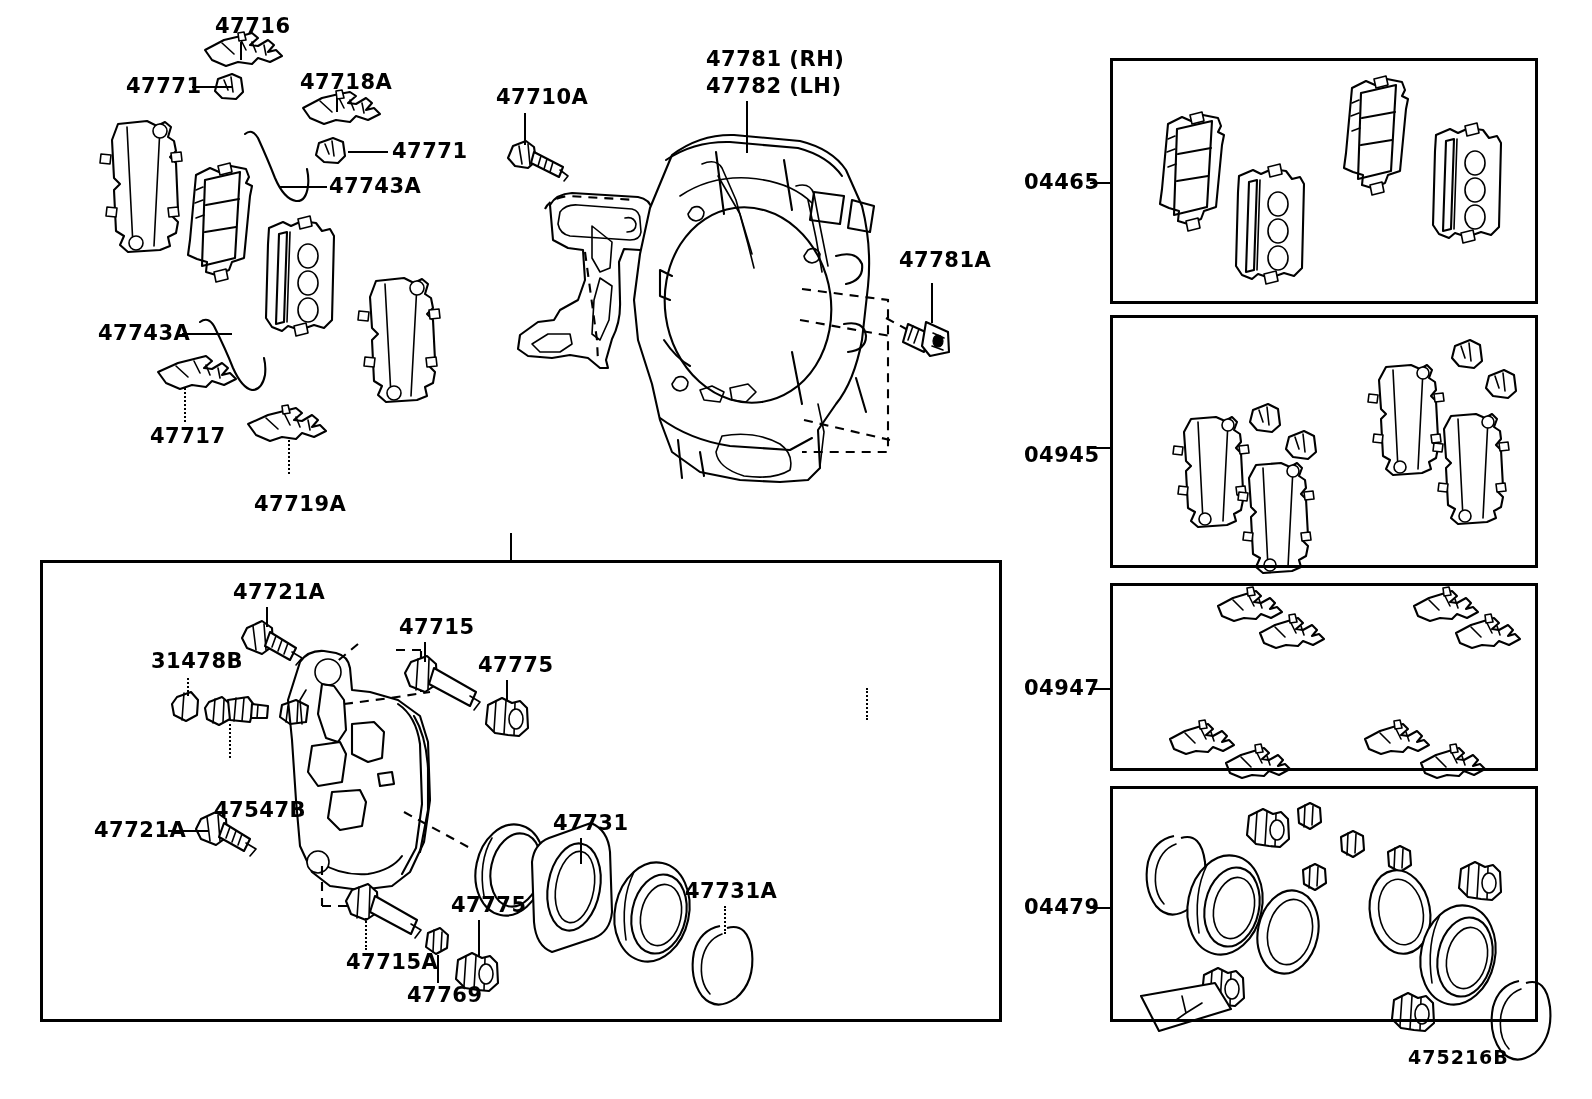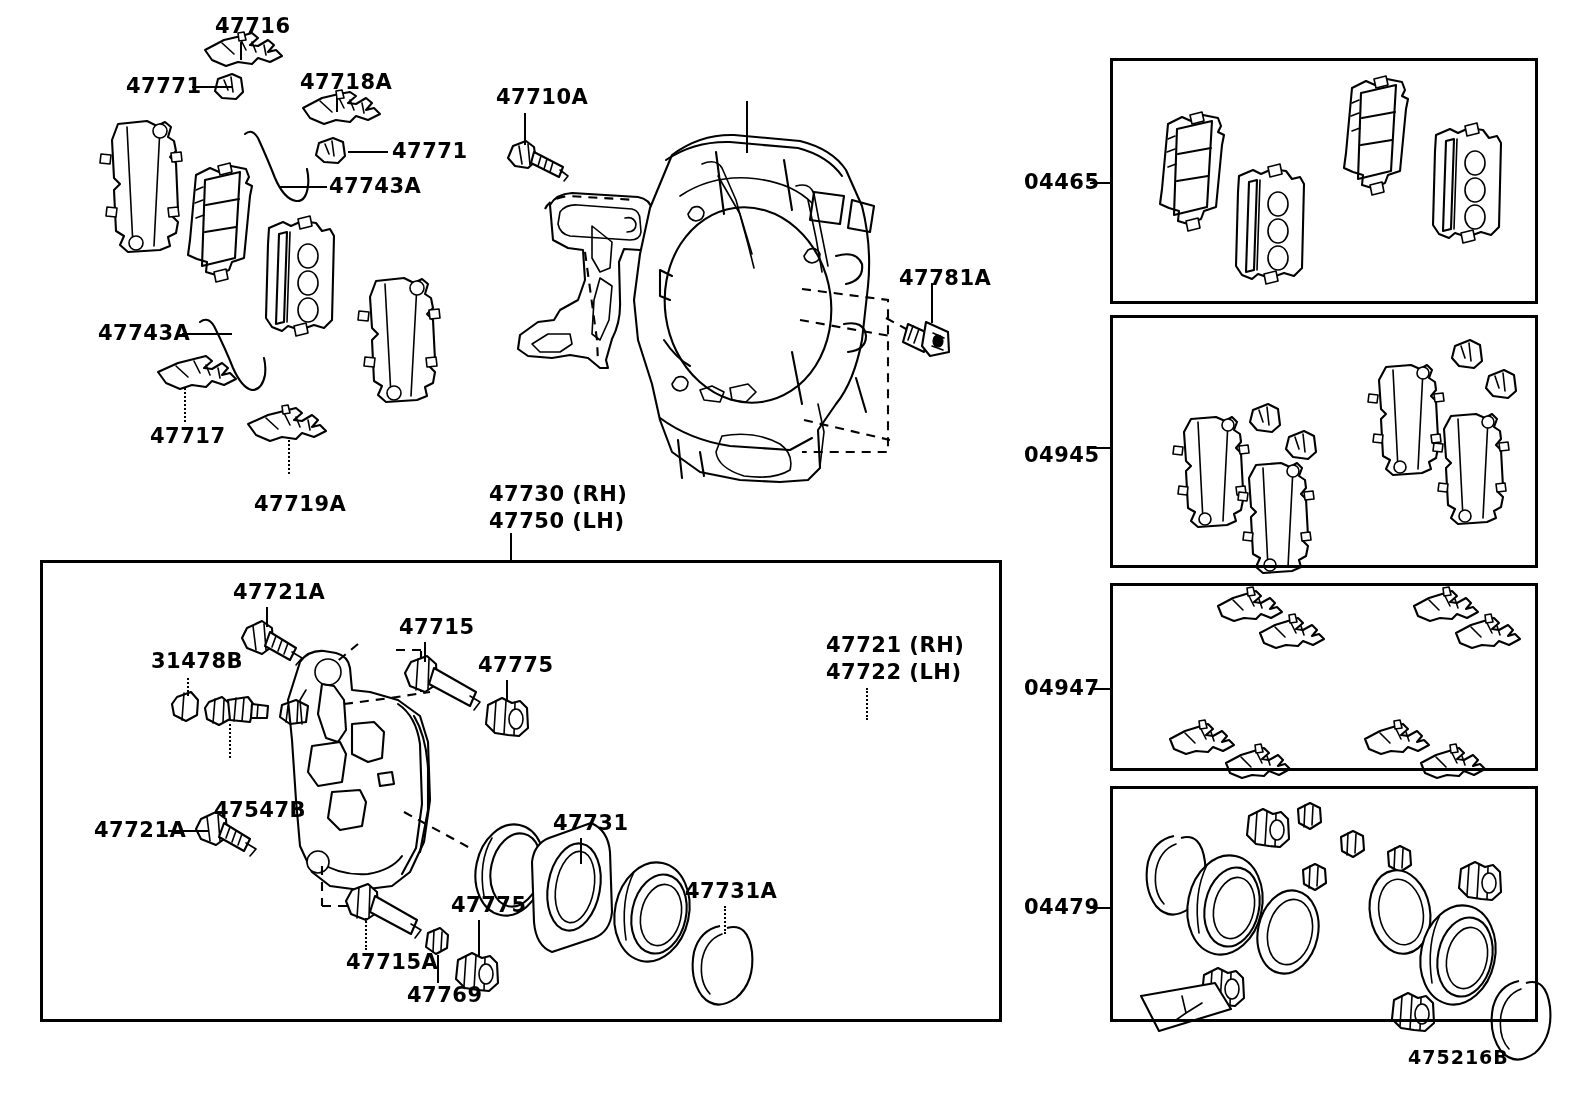--- a/index.html
+++ b/index.html
@@ -525,41 +525,39 @@
   <div class="leader h" style="left:1090px;top:182px;width:22px;"></div>
   <div class="leader h" style="left:1090px;top:447px;width:22px;"></div>
   <div class="leader h" style="left:1090px;top:688px;width:22px;"></div>
   <div class="leader h" style="left:1090px;top:907px;width:22px;"></div>
 
   <div class="lbl" style="left:215px;top:14px;">47716</div>
   <div class="lbl" style="left:126px;top:74px;">47771</div>
   <div class="lbl" style="left:300px;top:70px;">47718A</div>
   <div class="lbl" style="left:392px;top:139px;">47771</div>
   <div class="lbl" style="left:496px;top:85px;">47710A</div>
-  <div class="lbl" style="left:899px;top:266px;">47781A</div>
+  <div class="lbl two" style="left:706px;top:46px;">47781 (RH)
+47782 (LH)</div>
+  <div class="lbl" style="left:899px;top:248px;">47781A</div>
   <div class="lbl" style="left:329px;top:174px;">47743A</div>
   <div class="lbl" style="left:98px;top:321px;">47743A</div>
   <div class="lbl" style="left:150px;top:424px;">47717</div>
   <div class="lbl" style="left:254px;top:492px;">47719A</div>
-  <div class="lbl two" style="left:489px;top:481px;">47730 (RH)
-47750 (LH)</div>
 
   <div class="lbl" style="left:233px;top:580px;">47721A</div>
   <div class="lbl" style="left:151px;top:649px;">31478B</div>
   <div class="lbl" style="left:197px;top:798px;margin-left:17px;">47547B</div>
   <div class="lbl" style="left:94px;top:818px;">47721A</div>
   <div class="lbl" style="left:399px;top:615px;text-align:right;">47715</div>
   <div class="lbl" style="left:478px;top:653px;">47775</div>
   <div class="lbl" style="left:333px;top:950px;margin-left:13px;">47715A</div>
   <div class="lbl" style="left:407px;top:983px;">47769</div>
   <div class="lbl" style="left:451px;top:893px;">47775</div>
   <div class="lbl" style="left:553px;top:811px;">47731</div>
   <div class="lbl" style="left:685px;top:879px;">47731A</div>
-  <div class="lbl two" style="left:826px;top:632px;">47721 (RH)
-47722 (LH)</div>
 
   <div class="lbl" style="left:1024px;top:170px;">04465</div>
   <div class="lbl" style="left:1024px;top:435px;margin-top:8px;">04945</div>
   <div class="lbl" style="left:1024px;top:676px;">04947</div>
   <div class="lbl" style="left:1024px;top:895px;">04479</div>
 
   <div class="code" style="left:1408px;top:1046px;">475216B</div>
 </div>
 
 </body></html>

